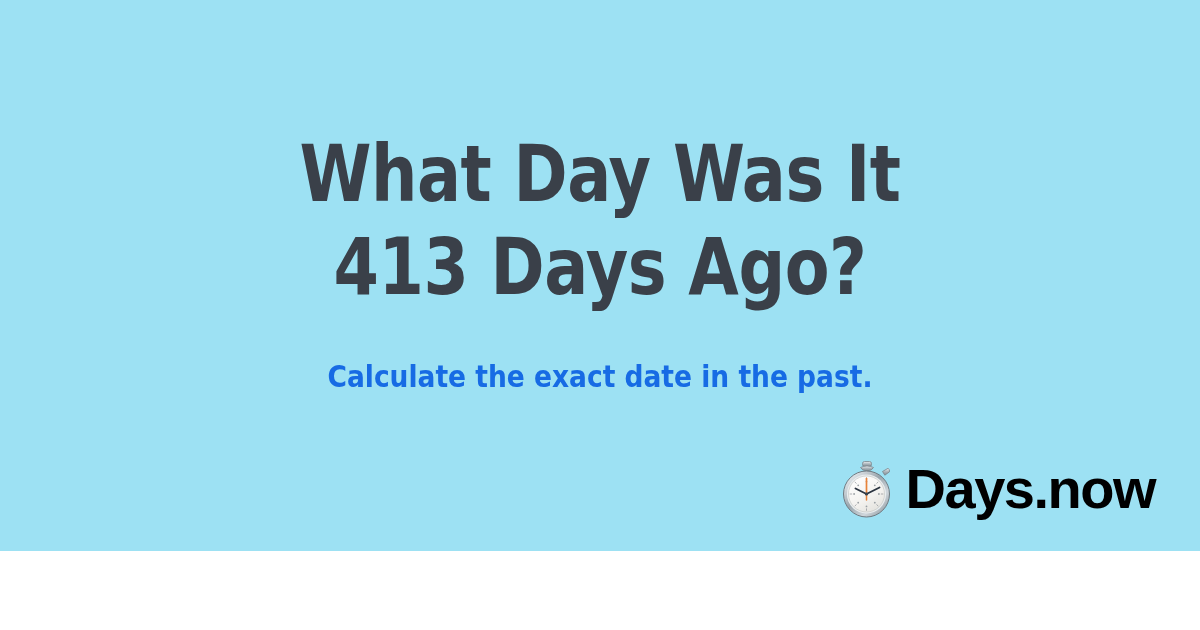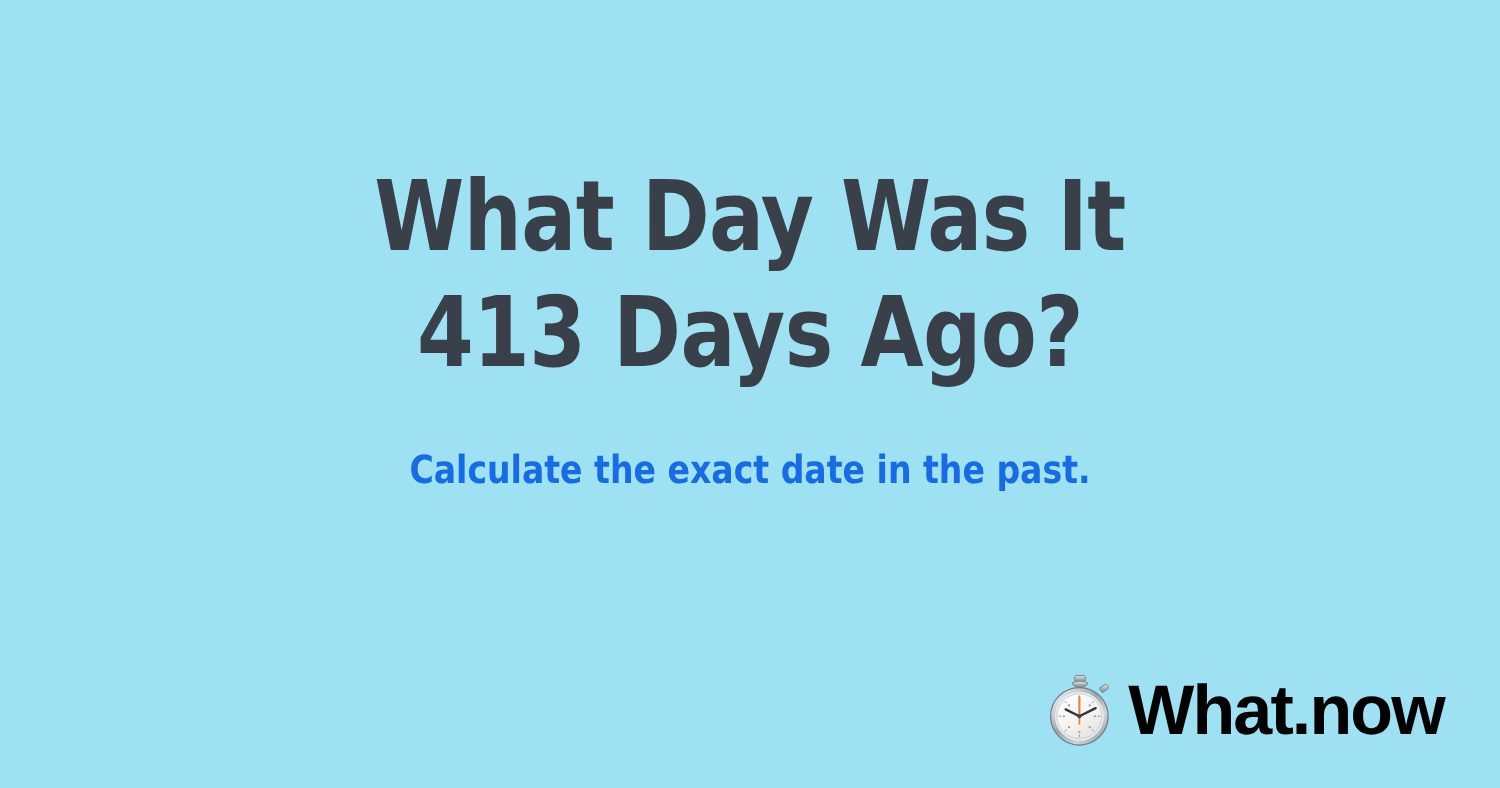--- a/index.html
+++ b/index.html
@@ -9,21 +9,21 @@
   body {
     width: 1200px;
     height: 630px;
     overflow: hidden;
     font-family: "Liberation Sans", sans-serif;
   }
 
   #og-card {
     position: relative;
     width: 1200px;
-    height: 630px;
+    height: 551px;
     background: #9de1f3;
     box-sizing: border-box;
   }
 
   
   #hero {
     position: absolute;
     left: 0;
     top: 128px;
     width: 1200px;
@@ -164,17 +164,17 @@
 
       <line x1="26.5" y1="34" x2="26.5" y2="18.6" stroke="#e8833a" stroke-width="1.7" stroke-linecap="round"></line>
       <line x1="26.5" y1="34" x2="26.5" y2="40" stroke="#e8833a" stroke-width="1.5" stroke-linecap="round"></line>
 
       <line x1="26.5" y1="34" x2="39.5" y2="27.5" stroke="#2b3440" stroke-width="1.9" stroke-linecap="round"></line>
       <line x1="26.5" y1="34" x2="15.5" y2="28.5" stroke="#2b3440" stroke-width="1.9" stroke-linecap="round"></line>
 
       <circle cx="26.5" cy="34" r="1.6" fill="#3a434c"></circle>
     </svg>
 
-    <span id="brand-name" style="color: rgb(0, 0, 0);">What.now</span>
+    <span id="brand-name" style="color: rgb(0, 0, 0);">Days.now</span>
 
   </div>
 
 </div>
 
 </body></html>

